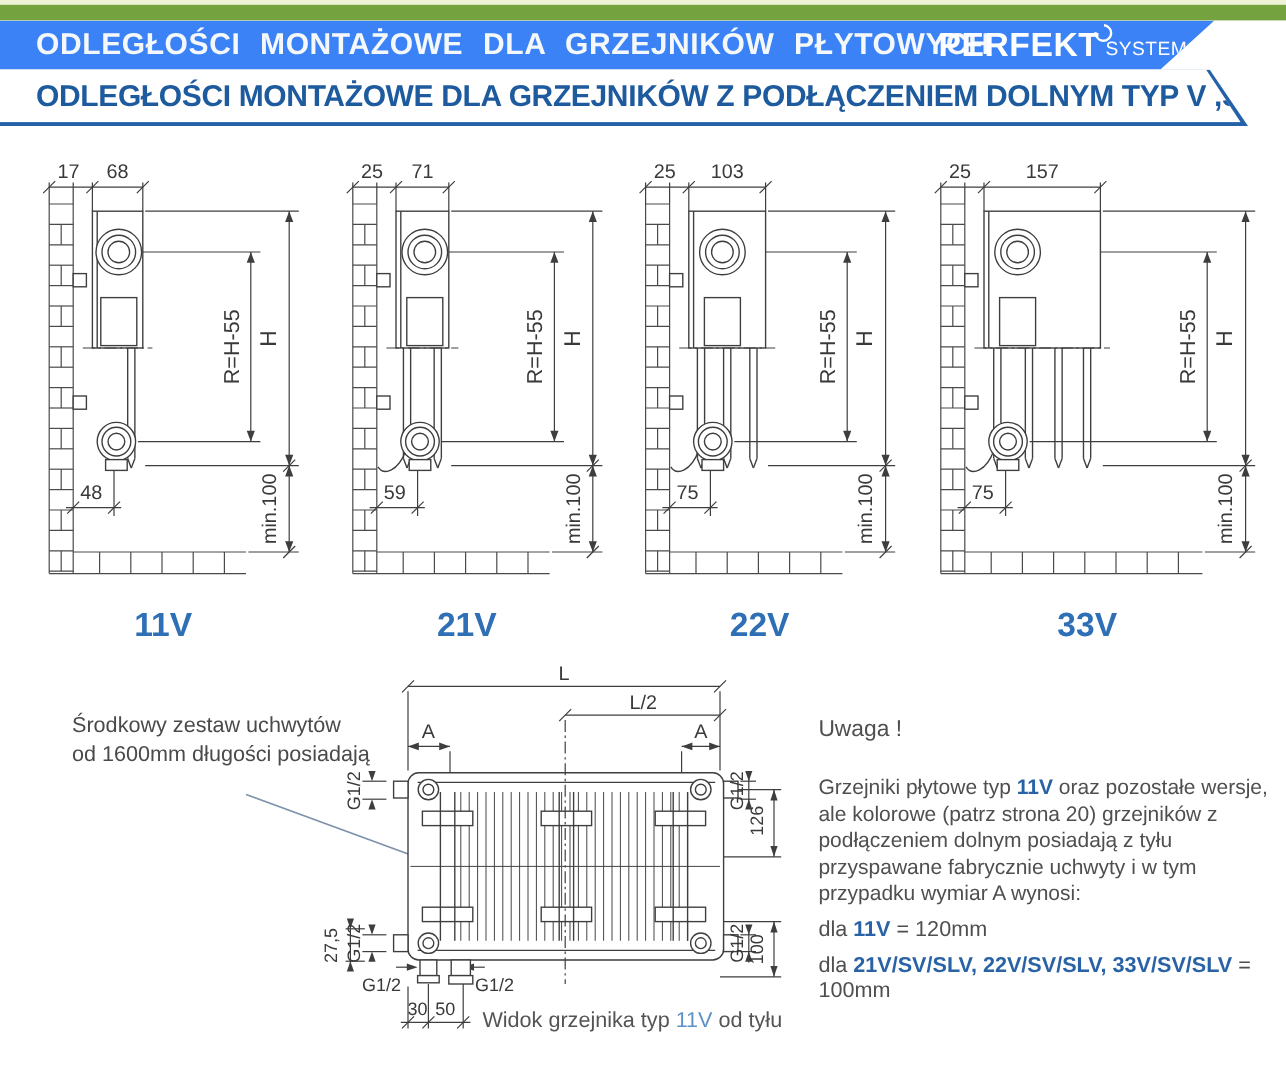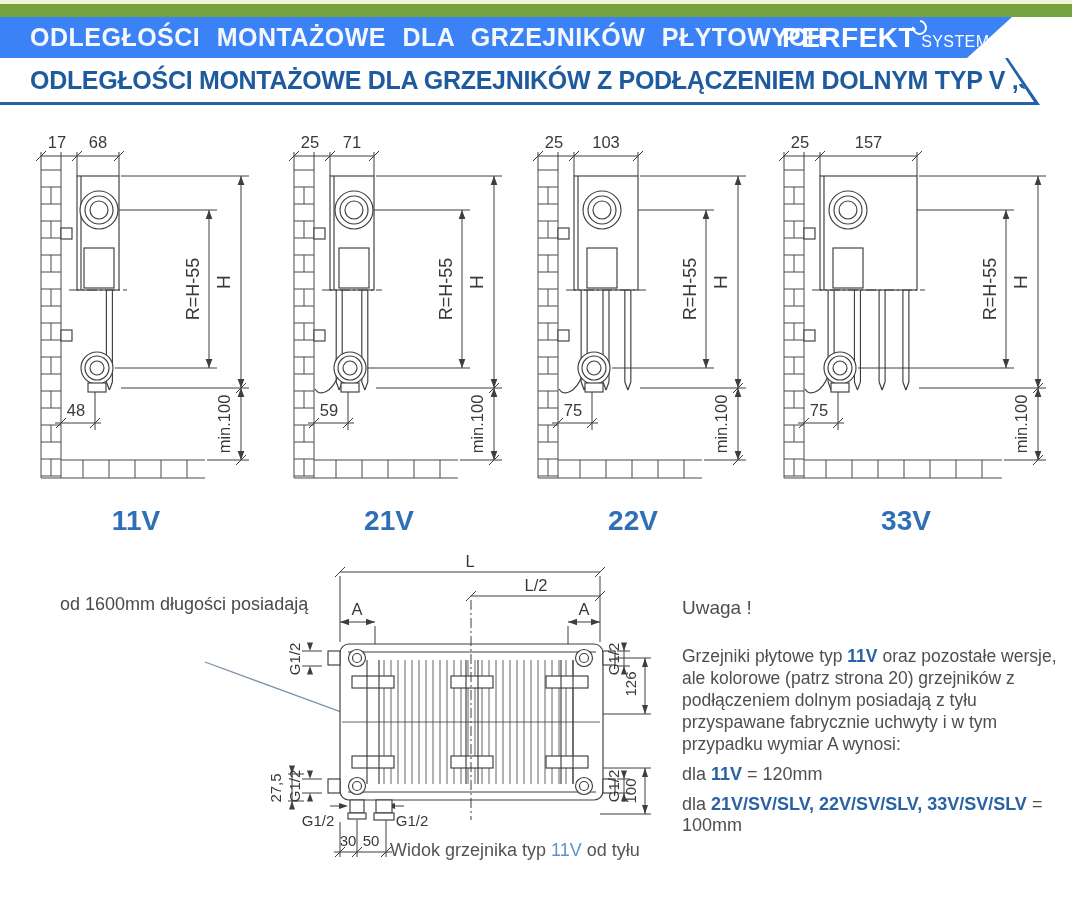--- a/index.html
+++ b/index.html
@@ -40,21 +40,21 @@
   .tech .hbig{font-size:19px;}
   .tech .sm{font-size:15px;}
   .tech .cl{stroke-dasharray:10 3 2 3;stroke-width:1px;}
   .tech .fins line{stroke-width:.8px;}
   .tech .thin{stroke-width:.8px;}
   
   .note-left{position:absolute;left:60px;top:592px;width:280px;color:#4a4a4a;
              font-size:18px;line-height:1.35;}
   .leader-svg{position:absolute;left:0;top:548px;width:1072px;height:350px;pointer-events:none;}
   .rear-svg{position:absolute;left:270px;top:552px;}
-  .rear-caption{position:absolute;left:390px;top:840px;font-size:18px;color:#545454;white-space:nowrap;}
+  .rear-caption{position:absolute;left:402px;top:840px;font-size:18px;color:#545454;white-space:nowrap;}
   .rear-caption .cap-type{color:#5e92c8;}
   .note-right{position:absolute;left:682px;top:597px;width:395px;color:#4f4f4f;}
   .note-right .nr-title{font-size:19px;}
   .note-right .nr-body{margin-top:26px;font-size:17.5px;line-height:1.26;}
   .note-right .nr-rule{margin-top:9px;font-size:18px;}
   .acc{color:#2a63a5;font-weight:bold;}
 </style>
 </head>
 <body>
 
@@ -503,20 +503,21 @@
         <text class="dt" x="110.5" y="22" text-anchor="middle">157</text>
         <text class="big" x="238" y="163" transform="rotate(-90 238 163)" text-anchor="middle">R=H-55</text>
         <text class="hbig" x="269" y="156" transform="rotate(-90 269 156)" text-anchor="middle">H</text>
         <text class="dt" x="269" y="298" transform="rotate(-90 269 298)" text-anchor="middle">min.100</text>
         <text class="dt" x="61" y="290" text-anchor="middle">75</text>
       </svg>
     <div class="dlabel">33V</div>
   </div>
 
   <div class="note-left">
+    <div>Środkowy zestaw uchwytów</div>
     <div>od 1600mm długości posiadają</div>
   </div>
 
   <svg class="leader-svg" width="1072" height="350" viewBox="0 0 1072 350">
     <line x1="205" y1="114" x2="472" y2="212" stroke="#7d92ab" stroke-width="1.3"></line>
   </svg>
 
   <svg class="rear-svg tech" width="403" height="346" viewBox="-8 0 403 346">
 
     <g class="dims">

